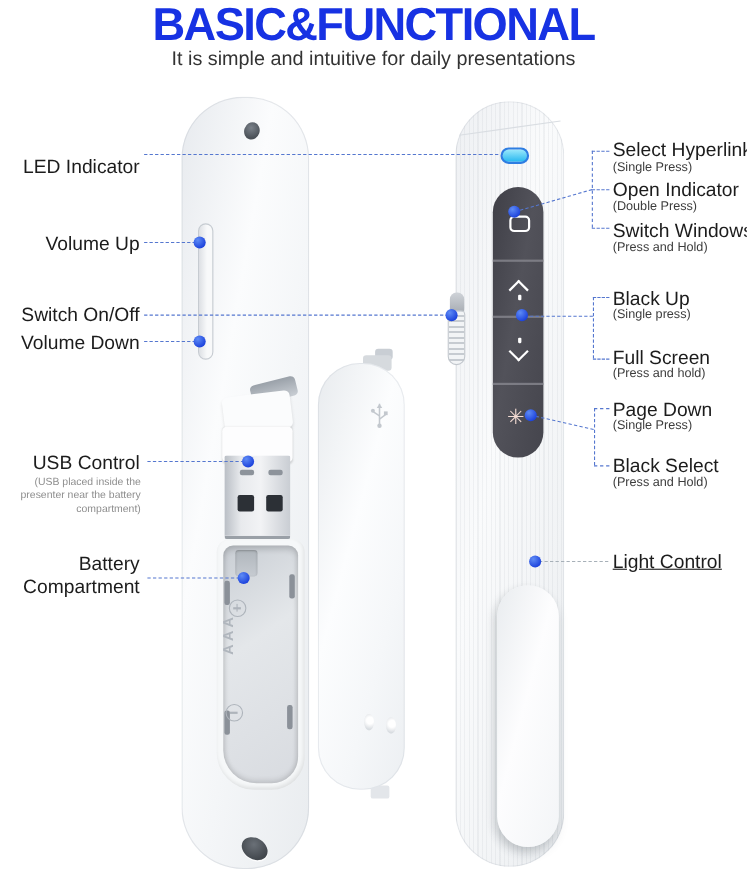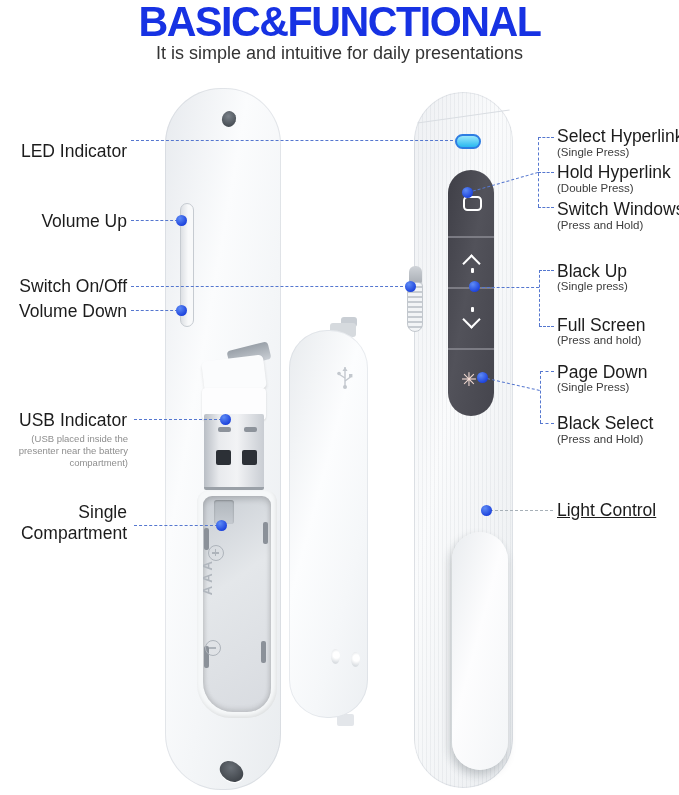--- a/index.html
+++ b/index.html
@@ -267,27 +267,27 @@
   <span class="dot" style="left:216px; top:520px;"></span>
   <span class="dot" style="left:462px; top:187px;"></span>
   <span class="dot" style="left:469px; top:281px;"></span>
   <span class="dot" style="left:477px; top:372px;"></span>
   <span class="dot" style="left:481px; top:505px;"></span>
 
   <div class="lbl left-col" style="top:141px;">LED Indicator</div>
   <div class="lbl left-col" style="top:211px;">Volume Up</div>
   <div class="lbl left-col" style="top:301px;">Volume Down</div>
   <div class="lbl left-col" style="top:276px;">Switch On/Off</div>
-  <div class="lbl left-col" style="top:410px;">USB Indicator</div>
+  <div class="lbl left-col" style="top:410px;">USB Control</div>
   <div class="usb-note" style="top:433px;">(USB placed inside the presenter near the battery compartment)</div>
-  <div class="lbl left-col" style="top:502px;">Single Compartment</div>
+  <div class="lbl left-col" style="top:502px;">Battery Compartment</div>
 
   <div class="lbl right-col" style="top:126px;">Select Hyperlink</div>
   <div class="note" style="top:146px;">(Single Press)</div>
-  <div class="lbl right-col" style="top:162px;">Hold Hyperlink</div>
+  <div class="lbl right-col" style="top:162px;">Open Indicator</div>
   <div class="note" style="top:182px;">(Double Press)</div>
   <div class="lbl right-col" style="top:199px;">Switch Windows</div>
   <div class="note" style="top:219px;">(Press and Hold)</div>
   <div class="lbl right-col" style="top:261px;">Black Up</div>
   <div class="note" style="top:280px;">(Single press)</div>
   <div class="lbl right-col" style="top:315px;">Full Screen</div>
   <div class="note" style="top:334px;">(Press and hold)</div>
   <div class="lbl right-col" style="top:362px;">Page Down</div>
   <div class="note" style="top:381px;">(Single Press)</div>
   <div class="lbl right-col" style="top:413px;">Black Select</div>

